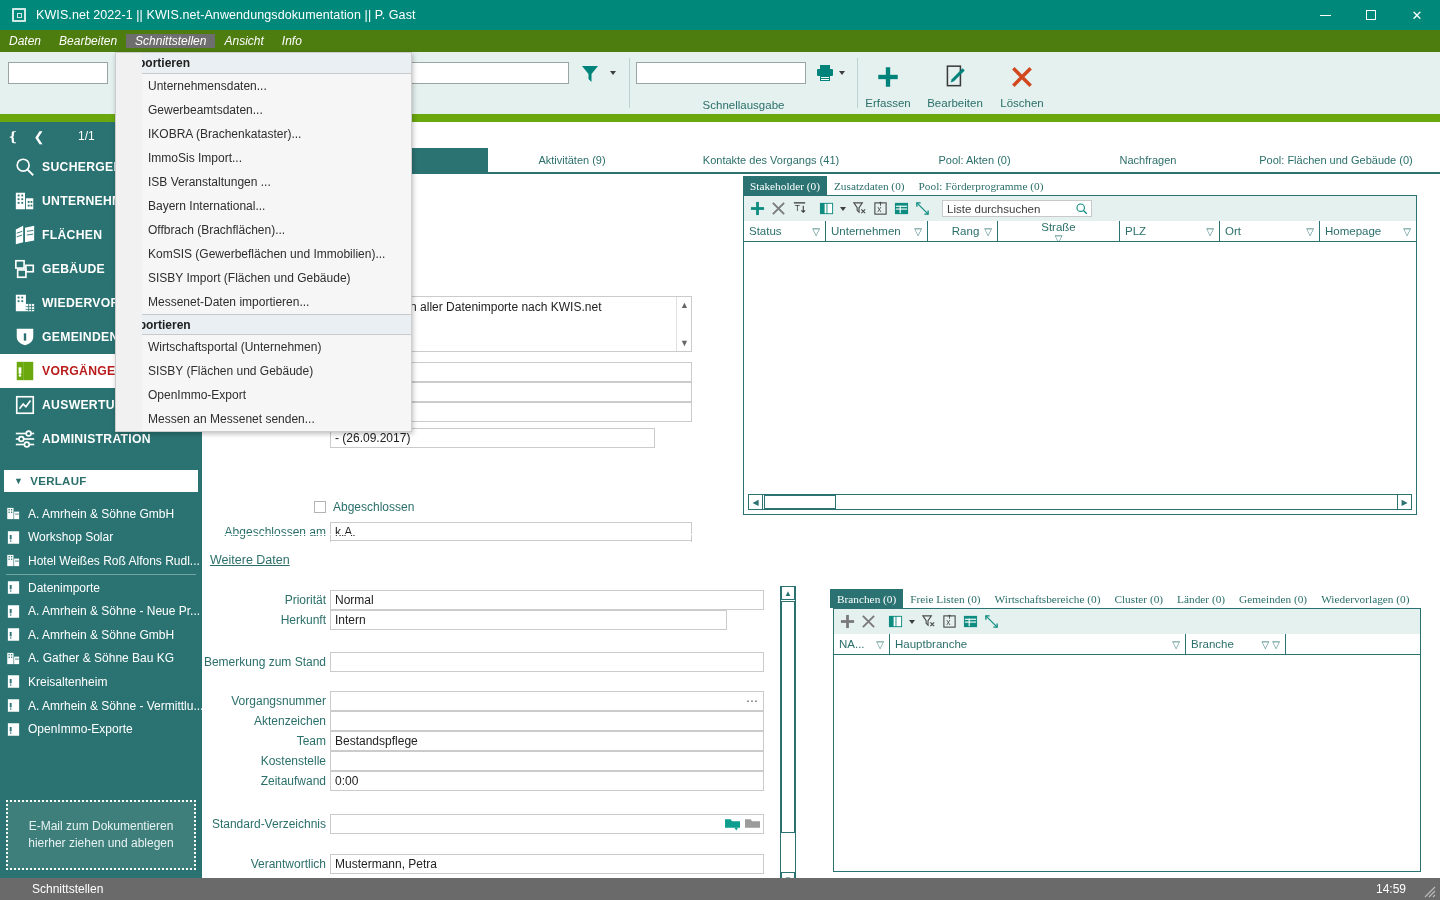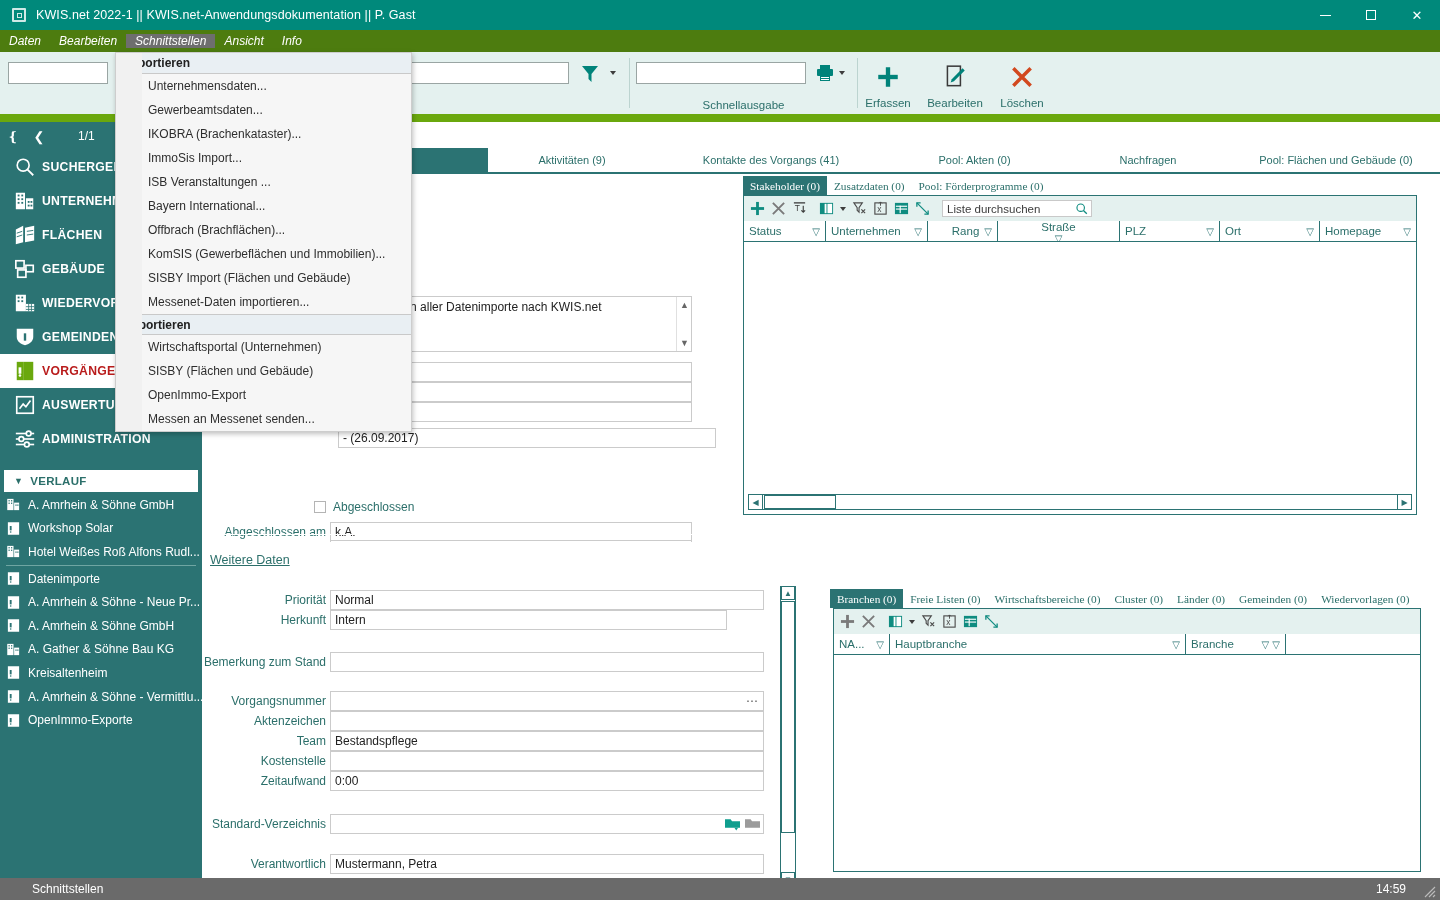--- a/index.html
+++ b/index.html
@@ -387,21 +387,21 @@
         </svg>
       </span>
       <span>ADMINISTRATION</span>
     </div>
 
     <div class="verlauf-head">
       <span style="margin-right:7px; font-size:9px;">▼</span>
       <span>VERLAUF</span>
     </div>
 
-    <div style="margin-top:1px;">
+    <div style="margin-top:10px;">
       <div class="vl-item">
         <span class="vic">
           <svg width="15" height="15" viewBox="0 0 24 24">
               <rect x="2" y="3" width="10" height="18" fill="#fff"></rect>
               <rect x="13" y="9" width="8" height="12" fill="#fff"></rect>
               <g fill="#2b7373">
                 <rect x="4" y="5" width="2" height="2"></rect>
                 <rect x="8" y="5" width="2" height="2"></rect>
                 <rect x="4" y="9" width="2" height="2"></rect>
                 <rect x="8" y="9" width="2" height="2"></rect>
@@ -512,20 +512,24 @@
           <svg width="15" height="15" viewBox="0 0 24 24">
               <rect x="3" y="2" width="18" height="20" fill="#fff"></rect>
               <rect x="6" y="8" width="3" height="7" fill="#2b7373"></rect>
               <circle cx="7.5" cy="17.5" r="1.3" fill="#2b7373"></circle>
             </svg>
         </span>
         <span>OpenImmo-Exporte</span>
       </div>
     </div>
 
+    <div class="dropzone">
+      <span>E-Mail  zum Dokumentieren</span>
+      <span>hierher ziehen und ablegen</span>
+    </div>
   </div>
 
   <div class="content">
 
     <div class="tabstrip">
       <div class="tab sel" style="width:286px;">Vorgangsdaten</div>
       <div class="tab" style="width:168px;">Aktivitäten (9)</div>
       <div class="tab" style="width:230px;">Kontakte des Vorgangs (41)</div>
       <div class="tab" style="width:177px;">Pool: Akten (0)</div>
       <div class="tab" style="width:170px;">Nachfragen</div>
@@ -538,21 +542,21 @@
         <div style="padding:3px 5px; font-size:12px; color:#222;">Dokumentation aller Datenimporte nach KWIS.net</div>
         <div style="position:absolute; right:0; top:0; width:15px; height:54px; border-left:1px solid #e0e0e0; background:#fff;">
           <div style="position:absolute; top:3px; left:3px; font-size:9px; color:#666;">▲</div>
           <div style="position:absolute; bottom:3px; left:3px; font-size:9px; color:#666;">▼</div>
         </div>
       </div>
 
       <div class="fld" style="position:absolute; left:128px; top:186px; width:362px;"></div>
       <div class="fld" style="position:absolute; left:128px; top:206px; width:362px;"></div>
       <div class="fld" style="position:absolute; left:128px; top:226px; width:362px;"></div>
-      <div class="fld" style="position:absolute; left:128px; top:252px; width:378px;margin-left:8px;">- (26.09.2017)</div>
+      <div class="fld" style="position:absolute; left:128px; top:252px; width:325px;">- (26.09.2017)</div>
 
       <div style="position:absolute; left:112px; top:324px; display:flex; align-items:center; gap:7px;">
         <span style="width:12px; height:12px; border:1px solid #b4b4b4; background:#fff; display:block;"></span>
         <span style="color:#2b6f6a; font-size:12px;">Abgeschlossen</span>
       </div>
 
       <div style="position:absolute; left:0; top:346px; width:496px;">
         <span class="form-label" style="position:absolute; left:0; top:3px; width:124px;">Abgeschlossen am</span>
         <div class="fld" style="position:absolute; left:128px; top:0; width:362px;">k.A.</div>
       </div>

